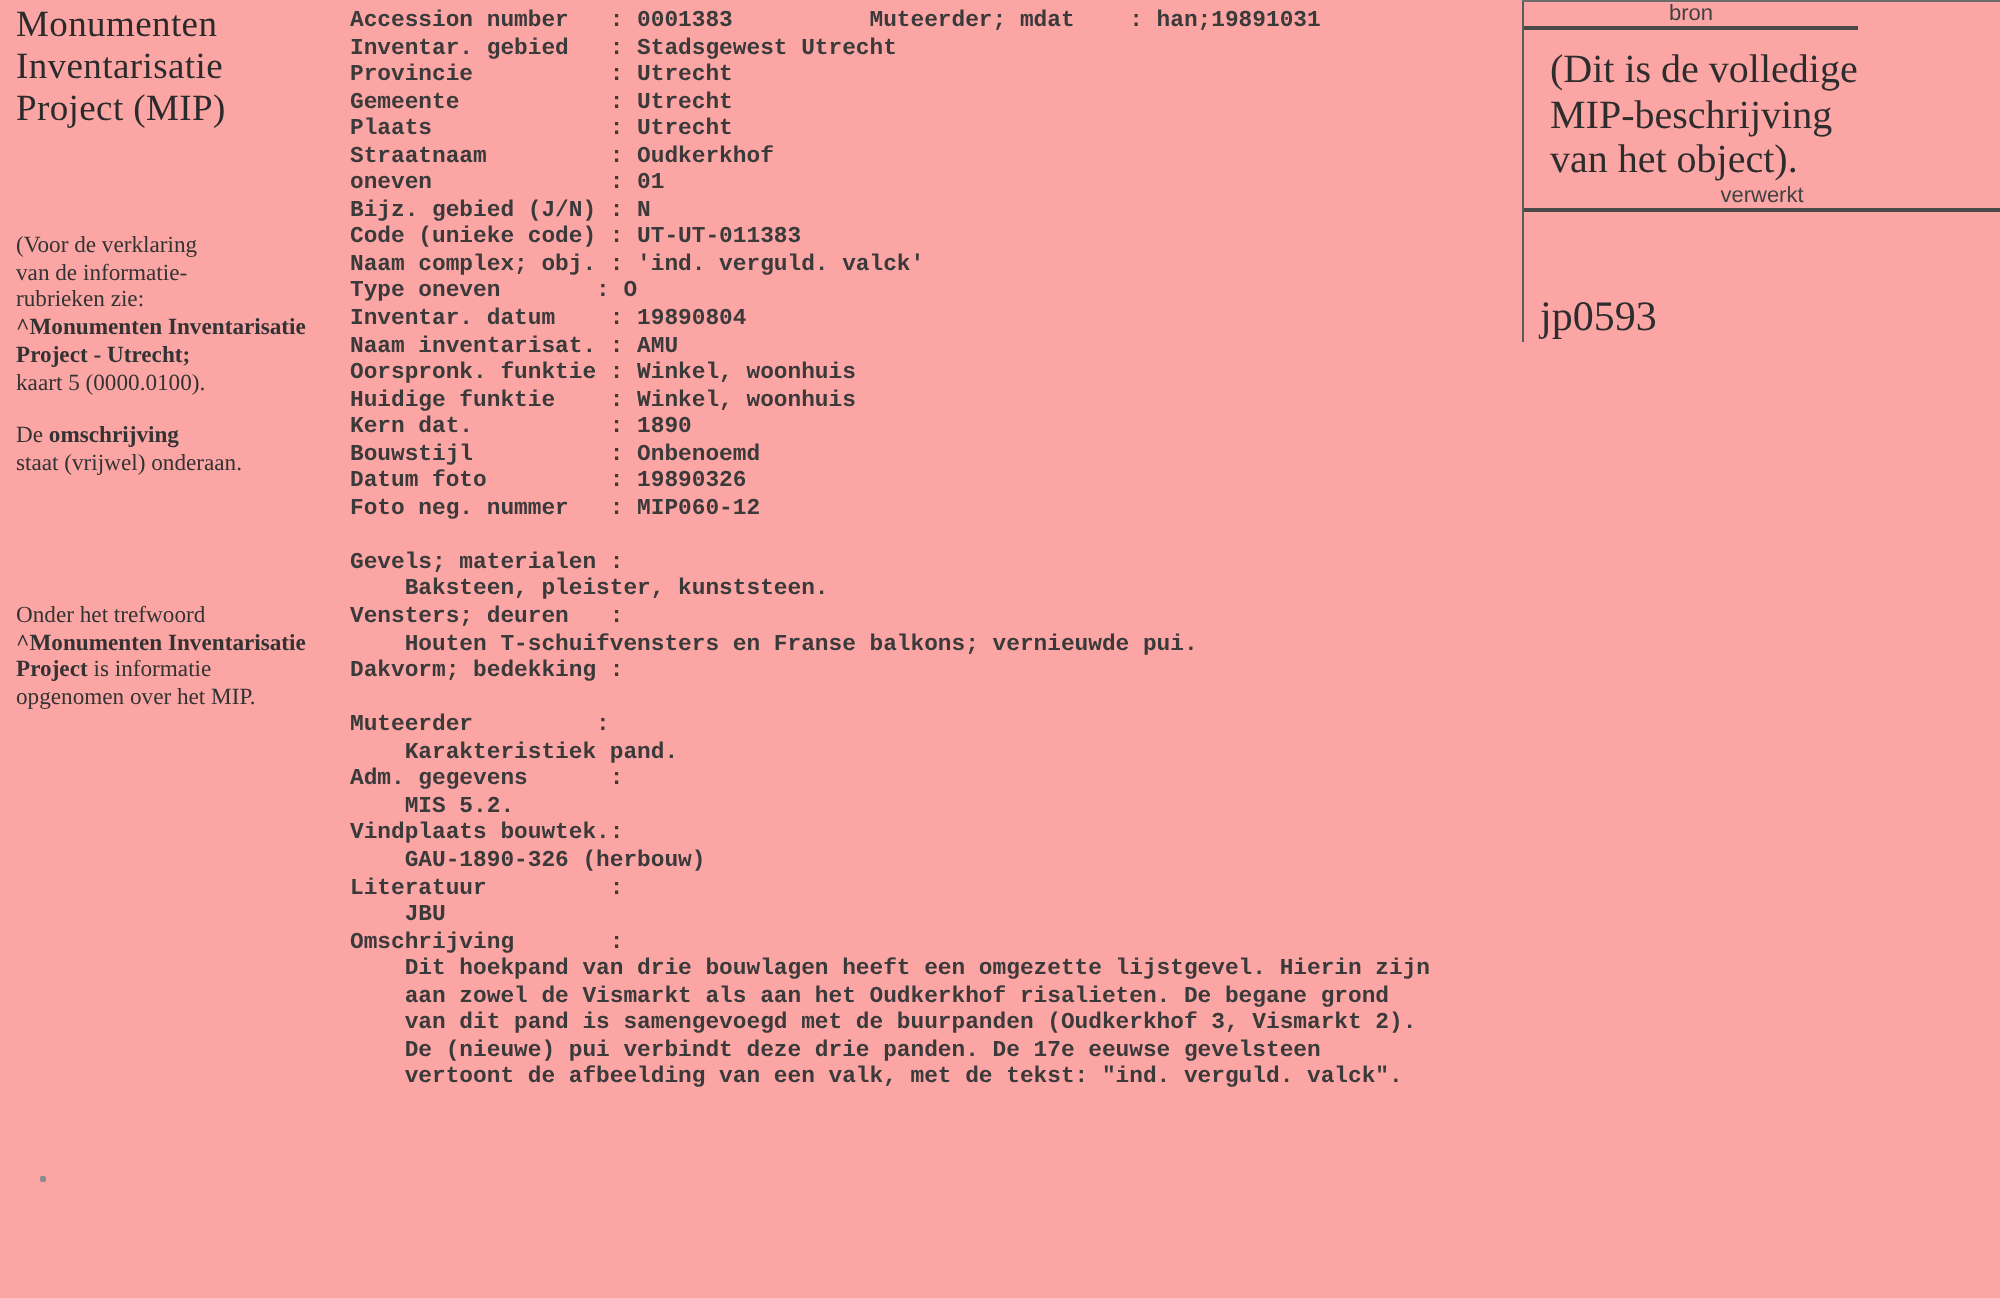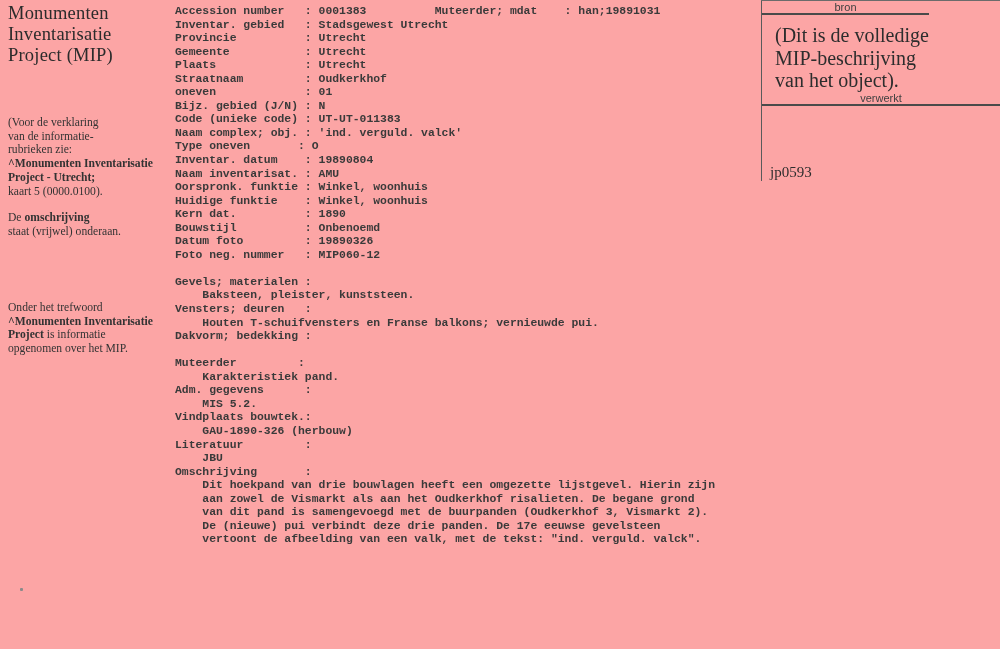--- a/index.html
+++ b/index.html
@@ -82,22 +82,22 @@
     color: #414141;
     text-align: center;
   }
   .st-body-bron {
     padding: 9px 0 0 13px;
     font-size: 20px;
     line-height: 22.5px;
     color: #2d2d2d;
   }
   .st-body-verwerkt {
-    padding: 58px 0 0 8px;
-    font-size: 15px;
+    padding: 40px 0 0 8px;
+    font-size: 21px;
     color: #2d2d2d;
   }
 
   
   #artifact-dot {
     position: absolute;
     left: 20px;
     top: 588px;
     width: 3px;
     height: 3px;

